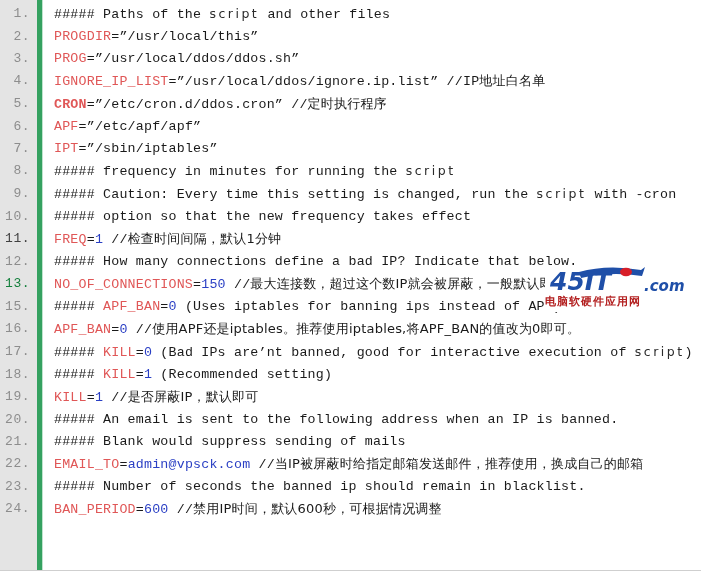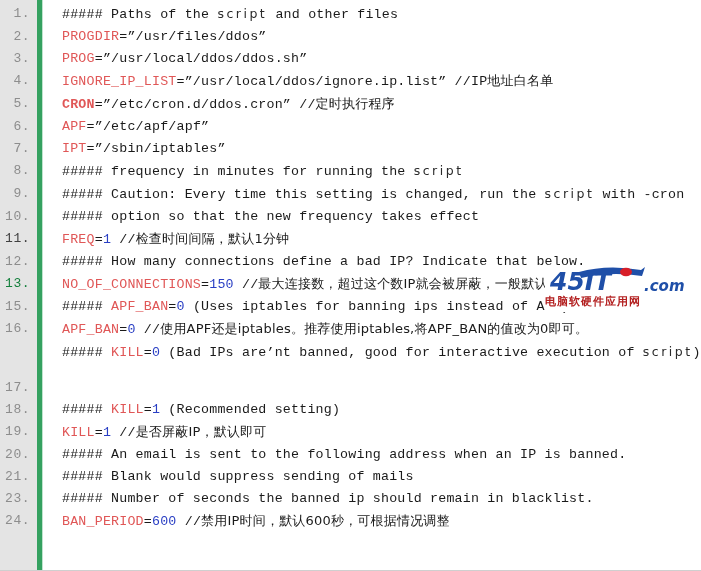--- a/index.html
+++ b/index.html
@@ -70,28 +70,27 @@
     user-select: none;
   }
 
   .barcell {
     flex: 0 0 5px;
     width: 5px;
   }
 
   .code {
     flex: 1 1 auto;
-    padding-left: 0;
+    padding-left: 12px;
     font-family: "Liberation Mono", "DejaVu Sans Mono", monospace;
     font-size: 13.3px;
     color: #1a1a1a;
     white-space: pre-wrap;
     word-break: break-all;
     letter-spacing: 0.2px;
-    margin-left: 20px;
   }
 
   
   .t-var   { color: #e05757; }
   .t-num   { color: #2a3fc4; }
   .t-plain { color: #1a1a1a; }
   .t-cn    { color: #1a1a1a; font-family: "DejaVu Sans", "Liberation Sans", sans-serif; font-size: 13px; }
   .t-alt   { font-family: "DejaVu Sans", "Liberation Sans", sans-serif; letter-spacing: 2.5px; font-size: 12.5px; color: #2b2b2b; }
 
   
@@ -128,21 +127,21 @@
 
   <div class="rows" id="rows">
       <div class="row">
         <div class="ln" style="color: rgb(141, 141, 141);">1.</div>
         <div class="barcell"></div>
         <div class="code"><span class="t-plain">##### Paths of the </span><span class="t-alt">script</span><span class="t-plain"> and other files</span></div>
       </div>
       <div class="row">
         <div class="ln" style="color: rgb(141, 141, 141);">2.</div>
         <div class="barcell"></div>
-        <div class="code"><span class="t-var" style="color: rgb(224, 87, 87);">PROGDIR</span><span class="t-plain">=”/usr/files/ddos”</span></div>
+        <div class="code"><span class="t-var" style="color: rgb(224, 87, 87);">PROGDIR</span><span class="t-plain">=”/usr/local/this”</span></div>
       </div>
       <div class="row">
         <div class="ln" style="color: rgb(141, 141, 141);">3.</div>
         <div class="barcell"></div>
         <div class="code"><span class="t-var" style="color: rgb(224, 87, 87);">PROG</span><span class="t-plain">=”/usr/local/ddos/ddos.sh”</span></div>
       </div>
       <div class="row">
         <div class="ln" style="color: rgb(141, 141, 141);">4.</div>
         <div class="barcell"></div>
         <div class="code"><span class="t-var" style="color: rgb(224, 87, 87);">IGNORE_IP_LIST</span><span class="t-plain">=”/usr/local/ddos/ignore.ip.list” //IP</span><span class="t-cn">地址白名单</span></div>
@@ -196,21 +195,21 @@
         <div class="ln" style="color: rgb(141, 141, 141);">15.</div>
         <div class="barcell"></div>
         <div class="code"><span class="t-plain">##### </span><span class="t-var" style="color: rgb(224, 87, 87);">APF_BAN</span><span class="t-plain">=</span><span class="t-num" style="color: rgb(42, 63, 196);">0</span><span class="t-plain"> (Uses iptables for banning ips instead of APF)</span></div>
       </div>
       <div class="row">
         <div class="ln" style="color: rgb(141, 141, 141);">16.</div>
         <div class="barcell"></div>
         <div class="code"><span class="t-var" style="color: rgb(224, 87, 87);">APF_BAN</span><span class="t-plain">=</span><span class="t-num" style="color: rgb(42, 63, 196);">0</span><span class="t-plain"> //</span><span class="t-cn">使用APF还是iptables。推荐使用iptables,将APF_BAN的值改为0即可。</span></div>
       </div>
       <div class="row">
-        <div class="ln" style="color: rgb(141, 141, 141); margin-top: 36px;">17.</div>
+        <div class="ln" style="color: rgb(141, 141, 141);">17.</div>
         <div class="barcell"></div>
         <div class="code"><span class="t-plain">##### </span><span class="t-var" style="color: rgb(224, 87, 87);">KILL</span><span class="t-plain">=</span><span class="t-num" style="color: rgb(42, 63, 196);">0</span><span class="t-plain"> (Bad IPs are’nt banned, good for interactive execution of </span><span class="t-alt">script</span><span class="t-plain">)</span></div>
       </div>
       <div class="row">
         <div class="ln" style="color: rgb(141, 141, 141);">18.</div>
         <div class="barcell"></div>
         <div class="code"><span class="t-plain">##### </span><span class="t-var" style="color: rgb(224, 87, 87);">KILL</span><span class="t-plain">=</span><span class="t-num" style="color: rgb(42, 63, 196);">1</span><span class="t-plain"> (Recommended setting)</span></div>
       </div>
       <div class="row">
         <div class="ln" style="color: rgb(141, 141, 141);">19.</div>
@@ -219,20 +218,25 @@
       </div>
       <div class="row">
         <div class="ln" style="color: rgb(141, 141, 141);">20.</div>
         <div class="barcell"></div>
         <div class="code"><span class="t-plain">##### An email is sent to the following address when an IP is banned.</span></div>
       </div>
       <div class="row">
         <div class="ln" style="color: rgb(141, 141, 141);">21.</div>
         <div class="barcell"></div>
         <div class="code"><span class="t-plain">##### Blank would suppress sending of mails</span></div>
+      </div>
+      <div class="row">
+        <div class="ln" style="color: rgb(141, 141, 141);">22.</div>
+        <div class="barcell"></div>
+        <div class="code"><span class="t-var" style="color: rgb(224, 87, 87);">EMAIL_TO</span><span class="t-plain">=</span><span class="t-num" style="color: rgb(42, 63, 196);">admin@vpsck.com</span><span class="t-plain"> //</span><span class="t-cn">当IP被屏蔽时给指定邮箱发送邮件，推荐使用，换成自己的邮箱</span></div>
       </div>
       <div class="row">
         <div class="ln" style="color: rgb(141, 141, 141);">23.</div>
         <div class="barcell"></div>
         <div class="code"><span class="t-plain">##### Number of seconds the banned ip should remain in blacklist.</span></div>
       </div>
       <div class="row">
         <div class="ln" style="color: rgb(141, 141, 141);">24.</div>
         <div class="barcell"></div>
         <div class="code"><span class="t-var" style="color: rgb(224, 87, 87);">BAN_PERIOD</span><span class="t-plain">=</span><span class="t-num" style="color: rgb(42, 63, 196);">600</span><span class="t-plain"> //</span><span class="t-cn">禁用IP时间，默认600秒，可根据情况调整</span></div>

